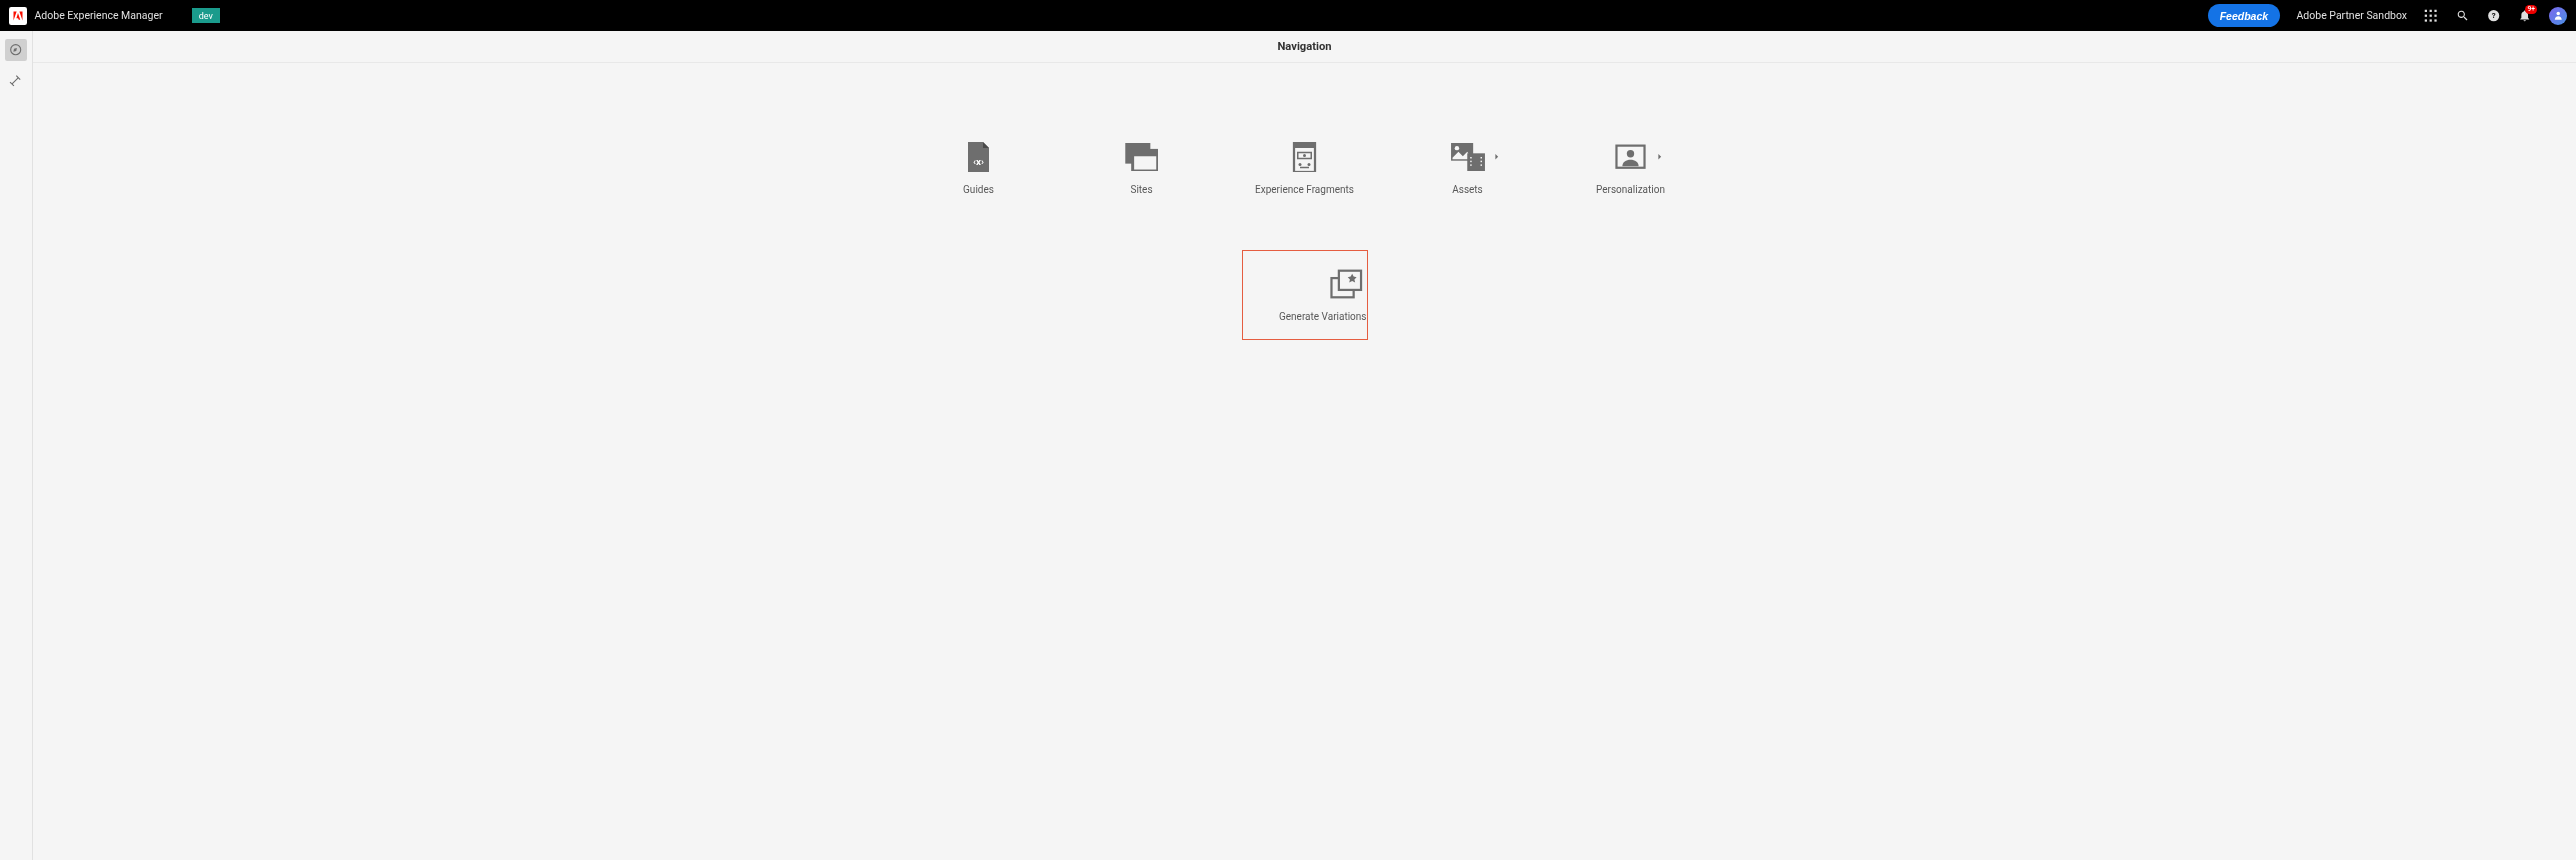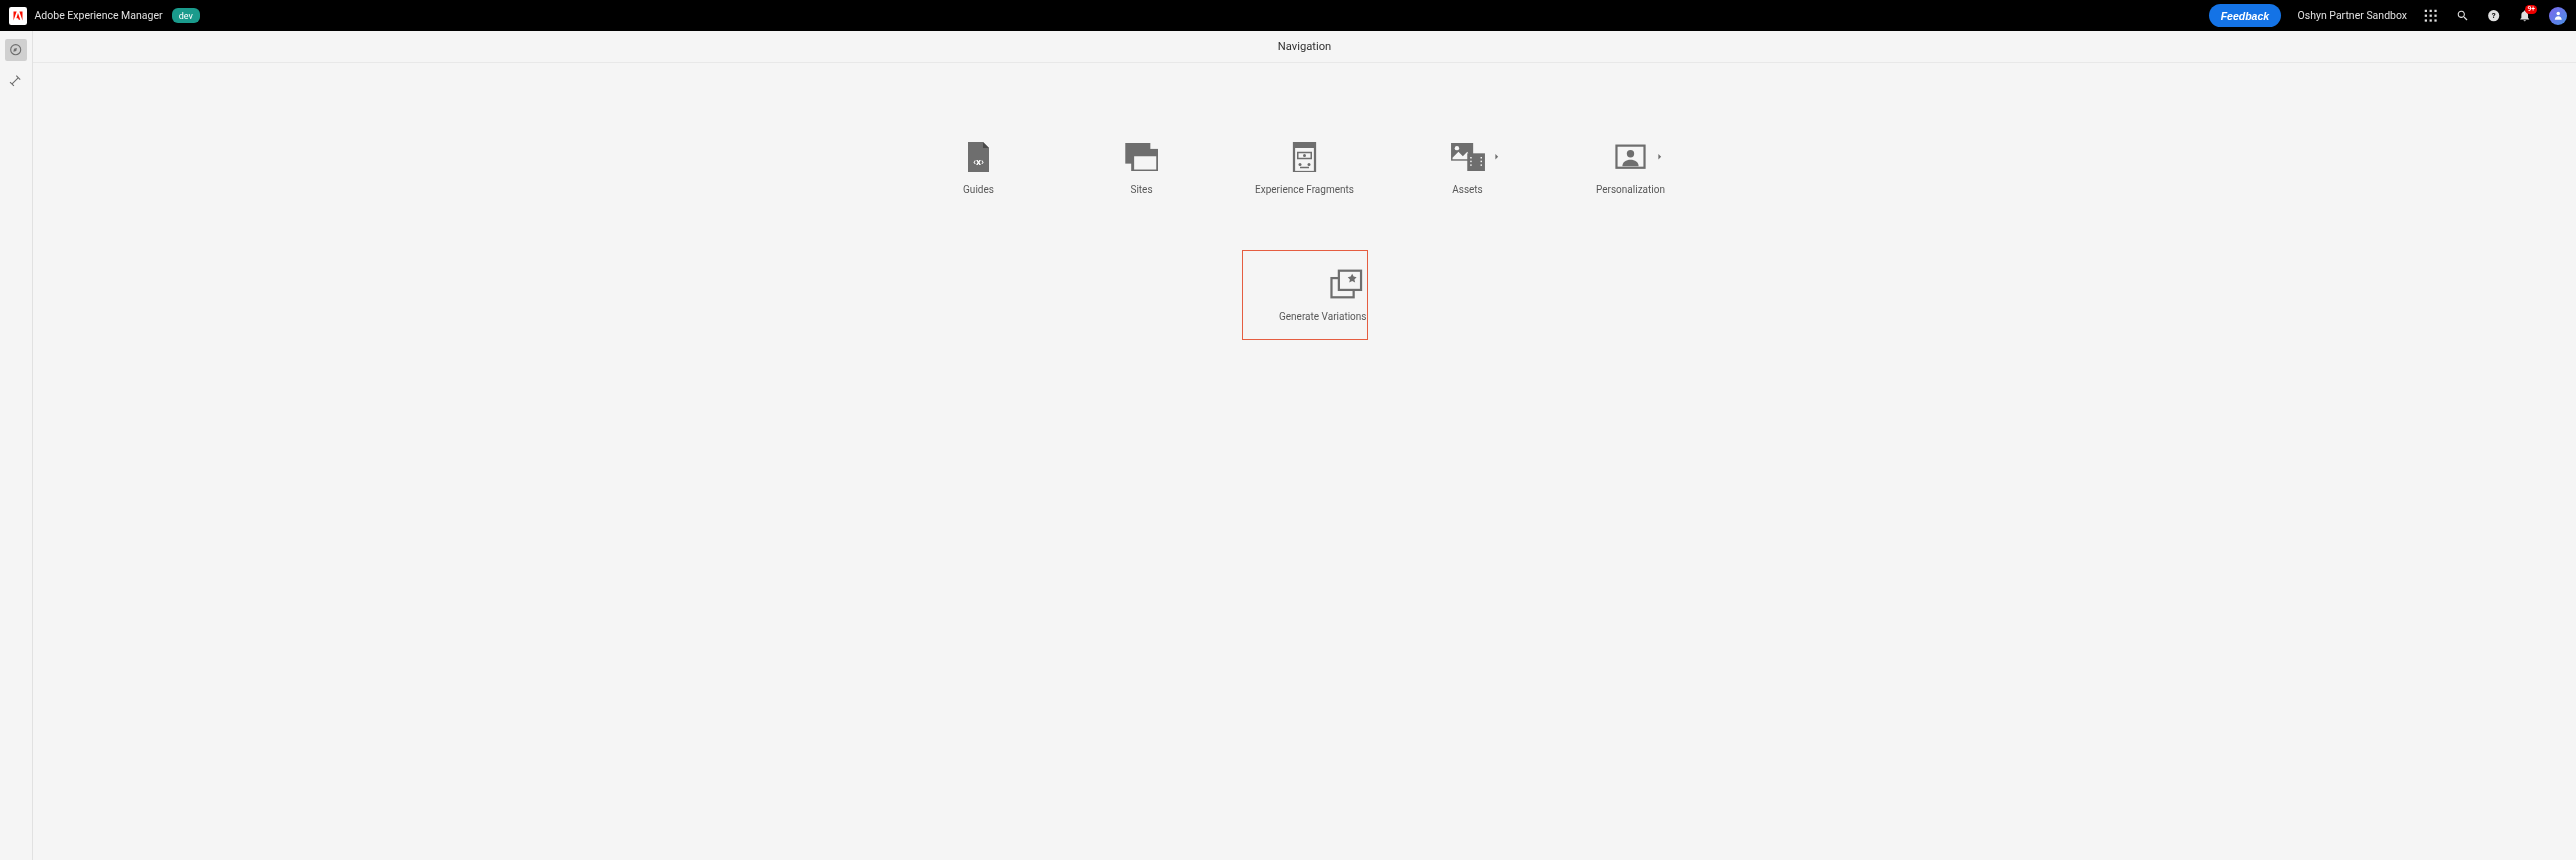--- a/index.html
+++ b/index.html
@@ -34,22 +34,22 @@
     .adobe-logo svg { width: 12px; height: 12px; }
     .app-title {
       color: #e0e0e0;
       font-size: 10.5px;
     }
     .env-badge {
       background: #1a9b8c;
       color: #fff;
       font-size: 9px;
       padding: 2.2px 6.7px;
-      border-radius: 6px;
-      margin-left: 2px;
+      border-radius: 0;
+      margin-left: 22px;
     }
     .topbar-right {
       display: flex;
       align-items: center;
       gap: 16.4px;
     }
     .feedback-btn {
       background: #1473e6;
       color: #fff;
       border: none;
@@ -130,21 +130,21 @@
       flex: 1;
     }
     .page-header {
       text-align: center;
       padding: 9px 0;
       border-bottom: 0.7px solid #e8e8e8;
       background: #f5f5f5;
     }
     .page-header h1 {
       font-size: 11.2px;
-      font-weight: 400;
+      font-weight: 700;
       color: #323232;
     }
     .tiles {
       display: flex;
       flex-wrap: wrap;
       justify-content: center;
       gap: 37px 37px;
       padding: 60px 30px 30px;
       max-width: 897px;
       margin: 0 auto;
@@ -195,21 +195,21 @@
     <div class="adobe-logo">
       <svg viewBox="0 0 24 24">
           <path fill="#fa0f00" d="M14.7 3h6.3v18L14.7 3zM3 3h6.3L3 21V3zm5.8 13.3h3.3l1.4 3.4h3L12 6l-3.2 10.3z"></path>
         </svg>
     </div>
     <span class="app-title">Adobe Experience Manager</span>
     <span class="env-badge">dev</span>
   </div>
   <div class="topbar-right">
     <button class="feedback-btn">Feedback</button>
-    <span class="sandbox-name">Oshyn Partner Sandbox</span>
+    <span class="sandbox-name">Adobe Partner Sandbox</span>
     <div class="topbar-icon">
       <svg viewBox="0 0 18 18">
           <rect x="1" y="1" width="3" height="3"></rect>
           <rect x="7.5" y="1" width="3" height="3"></rect>
           <rect x="14" y="1" width="3" height="3"></rect>
           <rect x="1" y="7.5" width="3" height="3"></rect>
           <rect x="7.5" y="7.5" width="3" height="3"></rect>
           <rect x="14" y="7.5" width="3" height="3"></rect>
           <rect x="1" y="14" width="3" height="3"></rect>
           <rect x="7.5" y="14" width="3" height="3"></rect>

